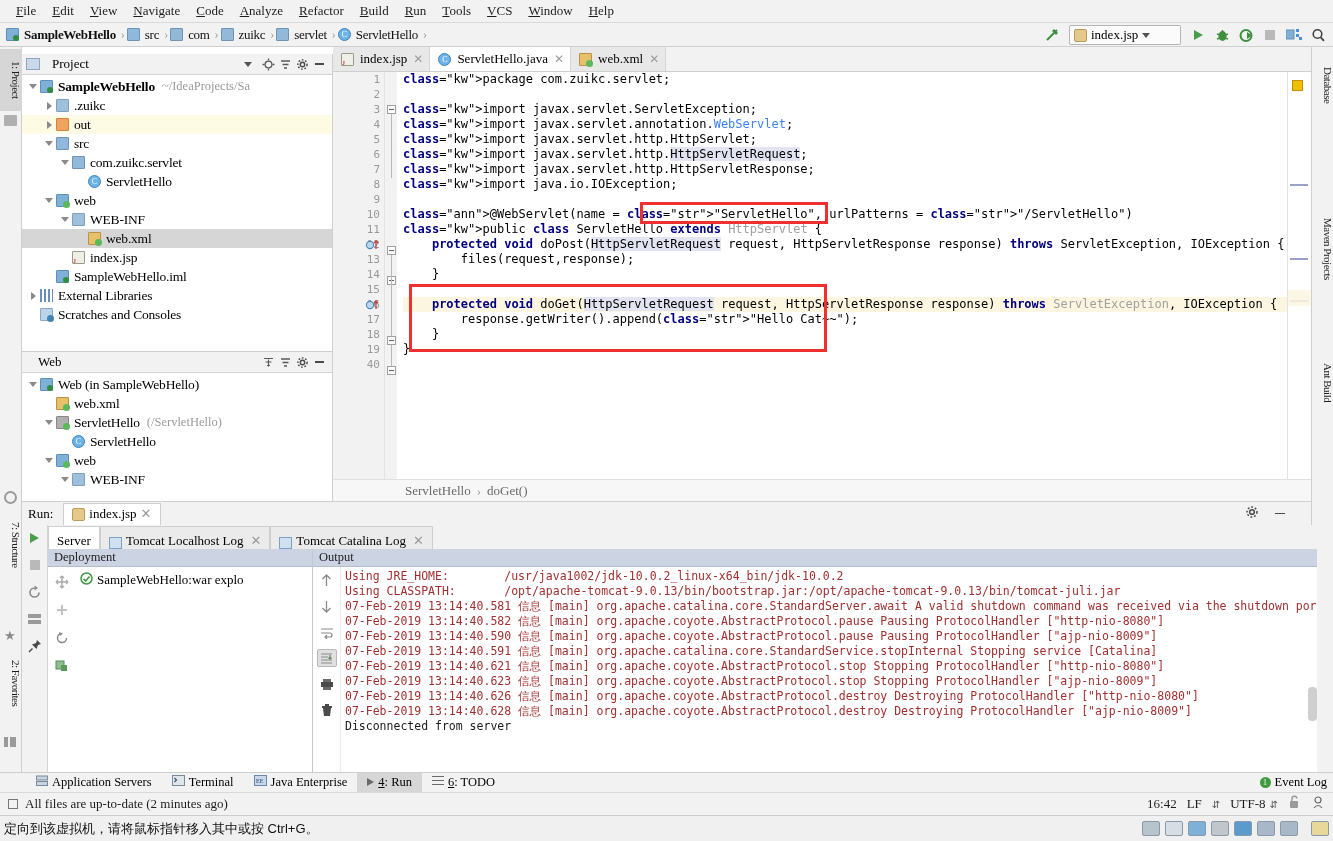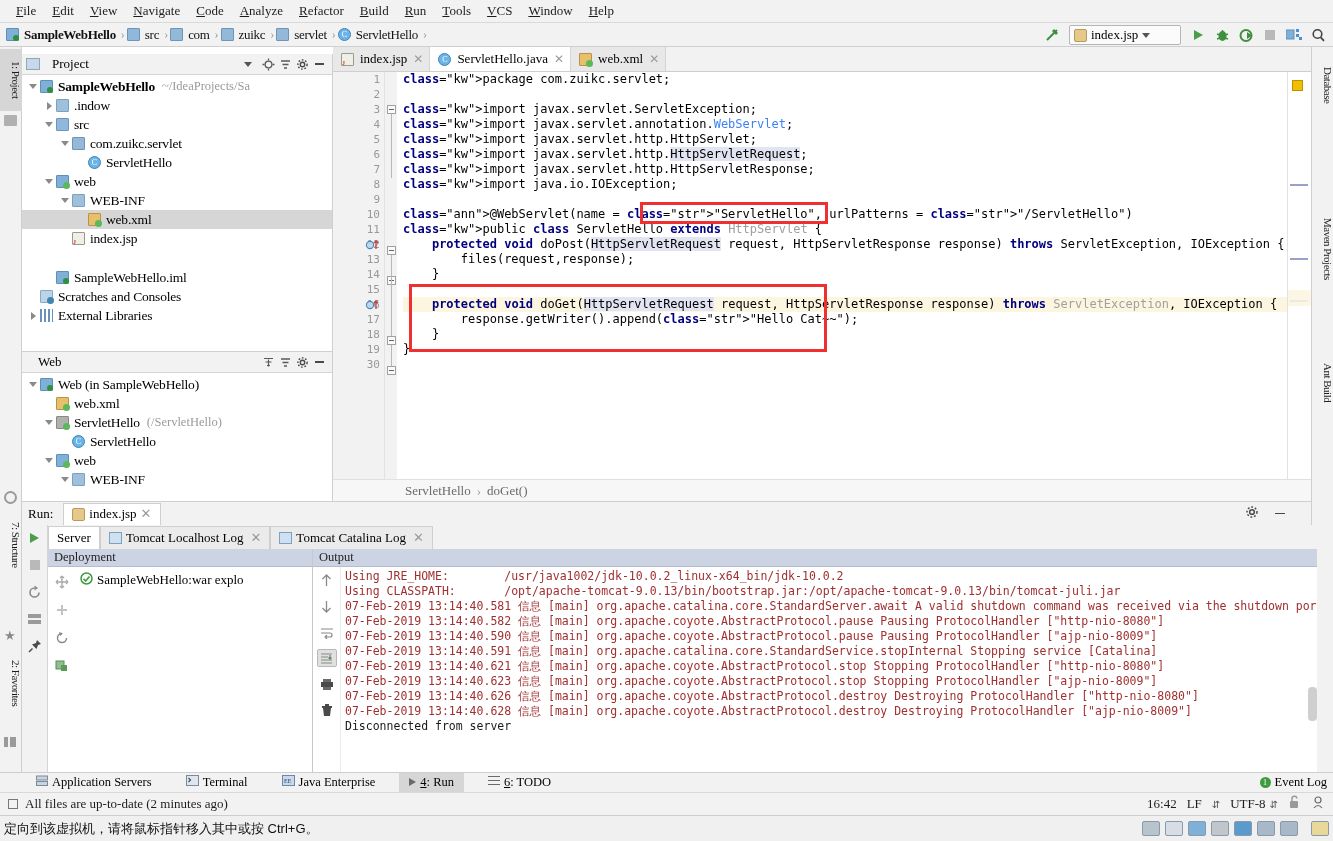--- a/index.html
+++ b/index.html
@@ -189,21 +189,21 @@
   }
   .run-body { flex:1; display:flex; position:relative; }
   .run-side {
     width:26px; flex:0 0 26px; background:#f2f2f2; border-right:1px solid #d4d4d4;
     display:flex; flex-direction:column; align-items:center; padding-top:4px; gap:9px;
   }
   .side-btn { width:20px; height:18px; display:flex; align-items:center; justify-content:center; cursor:default; }
   .run-main { flex:1; display:flex; flex-direction:column; }
   .subtabs { height:24px; background:#f2f2f2; display:flex; align-items:flex-end; }
   .stab {
-    height:23px; display:flex; align-items:center; gap:4px; padding:8px 8px;
+    height:23px; display:flex; align-items:flex-end; gap:4px; padding:0 8px;
     font-family:"Liberation Serif", serif; font-size:13px;
     border:1px solid #cfcfcf; border-bottom:none; background:#ebebeb; cursor:default;
   }
   .stab.active { background:#ffffff; }
   .stab .x { color:#9a9a9a; padding-left:3px; }
   .splitcols { flex:1; display:flex; }
   .dep-col { width:265px; flex:0 0 265px; display:flex; flex-direction:column; border-right:1px solid #c8c8c8; }
   .colhead {
     height:18px; background:#ccd3e3; border-bottom:1px solid #b4bcd0;
     display:flex; align-items:center; padding-left:6px;
@@ -217,21 +217,21 @@
   .out-body { flex:1; display:flex; background:#ffffff; position:relative; overflow:hidden; }
   .out-tools { width:28px; flex:0 0 28px; display:flex; flex-direction:column; align-items:center; padding-top:4px; gap:8px; background:#ffffff; border-right:1px solid #ececec; }
   .out-text { flex:1; overflow:hidden; padding:2px 0 0 4px; font-family:"DejaVu Sans Mono", monospace; font-size:11.5px; color:#a03030; white-space:pre; }
   .out-text .ln { height:15px; line-height:15px; }
   .out-text .blk { color:#1a1a1a; }
 
   
   .toolwin-bar {
     position:absolute; left:0; top:772px; width:1333px; height:20px;
     background:#f2f2f2; border-top:1px solid #cfcfcf;
-    display:flex; align-items:center; padding-left:26px; gap:14px;
+    display:flex; align-items:center; padding-left:26px; gap:0;
   }
   .tw { display:flex; align-items:center; gap:4px; padding:0 10px; height:19px;
         font-family:"Liberation Serif", serif; font-size:12.5px; cursor:default; }
   .tw.sel { background:#d6d6d6; }
   .tw u { text-decoration:underline; }
   .eventlog { position:absolute; right:6px; display:flex; align-items:center; gap:4px;
               font-family:"Liberation Serif", serif; font-size:12.5px; }
   .badge-dot { width:11px;height:11px;border-radius:50%;background:#3f9a3f;color:#fff;
                font-size:8px;line-height:11px;text-align:center; }
 
@@ -404,21 +404,28 @@
           </span>
           <span class="ic ic-module"></span>
           <span class="lbl" style="font-weight: bold;">SampleWebHello</span>
           <span class="sub">~/IdeaProjects/Sa</span>
         </div>
         <div class="trow" style="padding-left: 20px;">
           <span class="arrow">
             <i class="ar-r"></i>
           </span>
           <span class="ic ic-folder"></span>
-          <span class="lbl">.indow</span>
+          <span class="lbl">.zuikc</span>
+        </div>
+        <div class="trow hl" style="padding-left: 20px;">
+          <span class="arrow">
+            <i class="ar-r"></i>
+          </span>
+          <span class="ic ic-folder-out"></span>
+          <span class="lbl">out</span>
         </div>
         <div class="trow" style="padding-left: 20px;">
           <span class="arrow">
             <i class="ar-d"></i>
           </span>
           <span class="ic ic-folder-src"></span>
           <span class="lbl">src</span>
         </div>
         <div class="trow" style="padding-left: 36px;">
           <span class="arrow">
@@ -449,36 +456,36 @@
         <div class="trow sel" style="padding-left: 52px;">
           <span class="arrow"></span>
           <span class="ic ic-xml"></span>
           <span class="lbl">web.xml</span>
         </div>
         <div class="trow" style="padding-left: 36px;">
           <span class="arrow"></span>
           <span class="ic ic-jsp"></span>
           <span class="lbl">index.jsp</span>
         </div>
-        <div class="trow" style="padding-left: 20px; margin-top: 20px;">
+        <div class="trow" style="padding-left: 20px;">
           <span class="arrow"></span>
           <span class="ic ic-module"></span>
           <span class="lbl">SampleWebHello.iml</span>
+        </div>
+        <div class="trow" style="padding-left: 4px;">
+          <span class="arrow">
+            <i class="ar-r"></i>
+          </span>
+          <span class="ic ic-lib"></span>
+          <span class="lbl">External Libraries</span>
         </div>
         <div class="trow" style="padding-left: 4px;">
           <span class="arrow"></span>
           <span class="ic ic-scratch"></span>
           <span class="lbl">Scratches and Consoles</span>
-        </div>
-        <div class="trow" style="padding-left: 4px;">
-          <span class="arrow">
-            <i class="ar-r"></i>
-          </span>
-          <span class="ic ic-lib"></span>
-          <span class="lbl">External Libraries</span>
         </div>
       </div>
   </div>
 
   <div id="web-panel">
     <div class="panel-head">
       <span class="title">Web</span>
       <span class="ph-btn">
         <svg width="13" height="13" viewBox="0 0 13 13">
             <path d="M2 2.5 h9 M3.5 6 h6 M5 9.5 h3 M6.5 3.5 v7" stroke="#5a5a5a" stroke-width="1.2"></path>
@@ -574,21 +581,21 @@
           <div class="gl">10</div>
           <div class="gl">11</div>
           <div class="gl">12</div>
           <div class="gl">13</div>
           <div class="gl">14</div>
           <div class="gl">15</div>
           <div class="gl">16</div>
           <div class="gl">17</div>
           <div class="gl">18</div>
           <div class="gl">19</div>
-          <div class="gl">30</div>
+          <div class="gl">40</div>
           <div class="gmark" style="top: 165px;">
             <svg width="15" height="13" viewBox="0 0 15 13">
               <circle cx="5" cy="7" r="3.6" fill="#bcd8ee" stroke="#4a86b8" stroke-width="1.1"></circle>
               <path d="M11 11 V3 M9 5 L11 3 L13 5" stroke="#c04040" stroke-width="1.3" fill="none"></path>
             </svg>
           </div>
           <div class="gmark" style="top: 225px;">
             <svg width="15" height="13" viewBox="0 0 15 13">
               <circle cx="5" cy="7" r="3.6" fill="#bcd8ee" stroke="#4a86b8" stroke-width="1.1"></circle>
               <path d="M11 11 V3 M9 5 L11 3 L13 5" stroke="#c04040" stroke-width="1.3" fill="none"></path>

